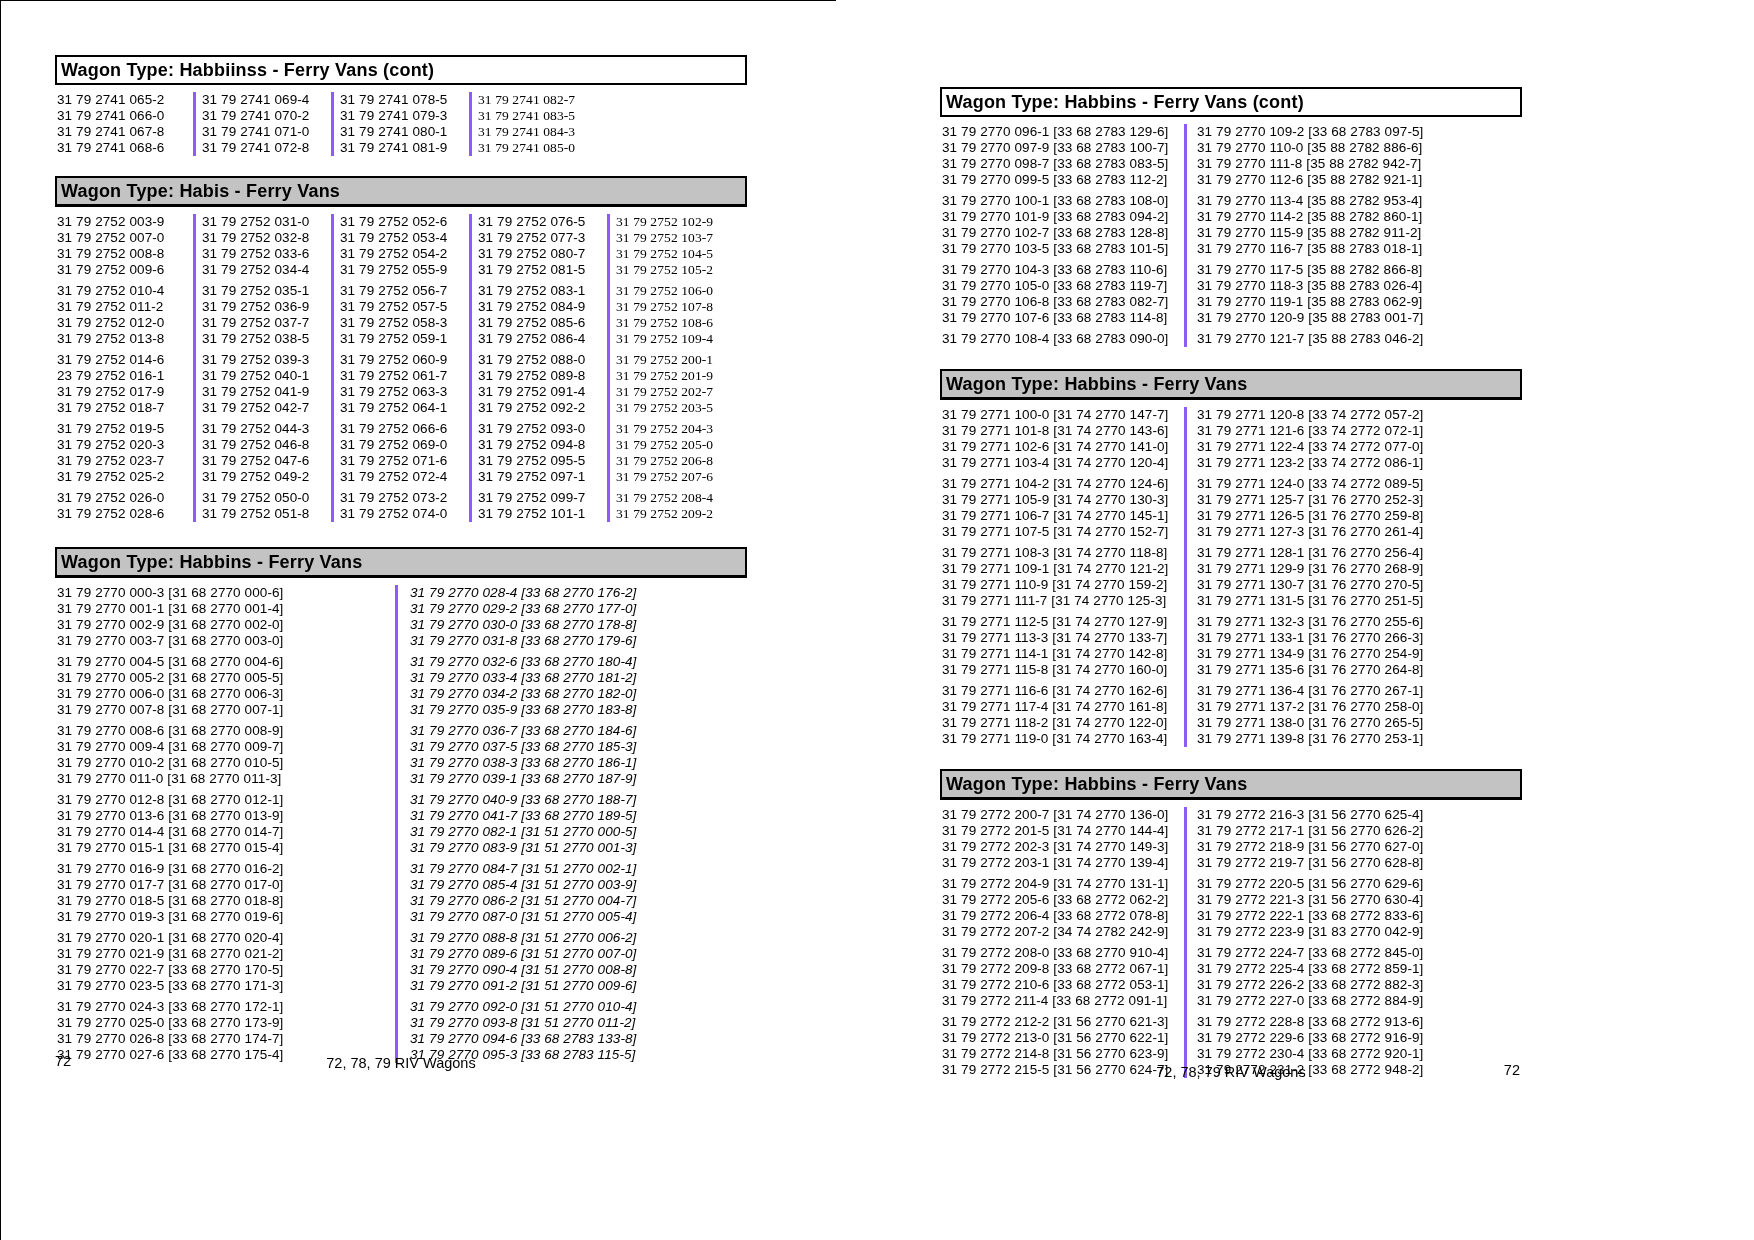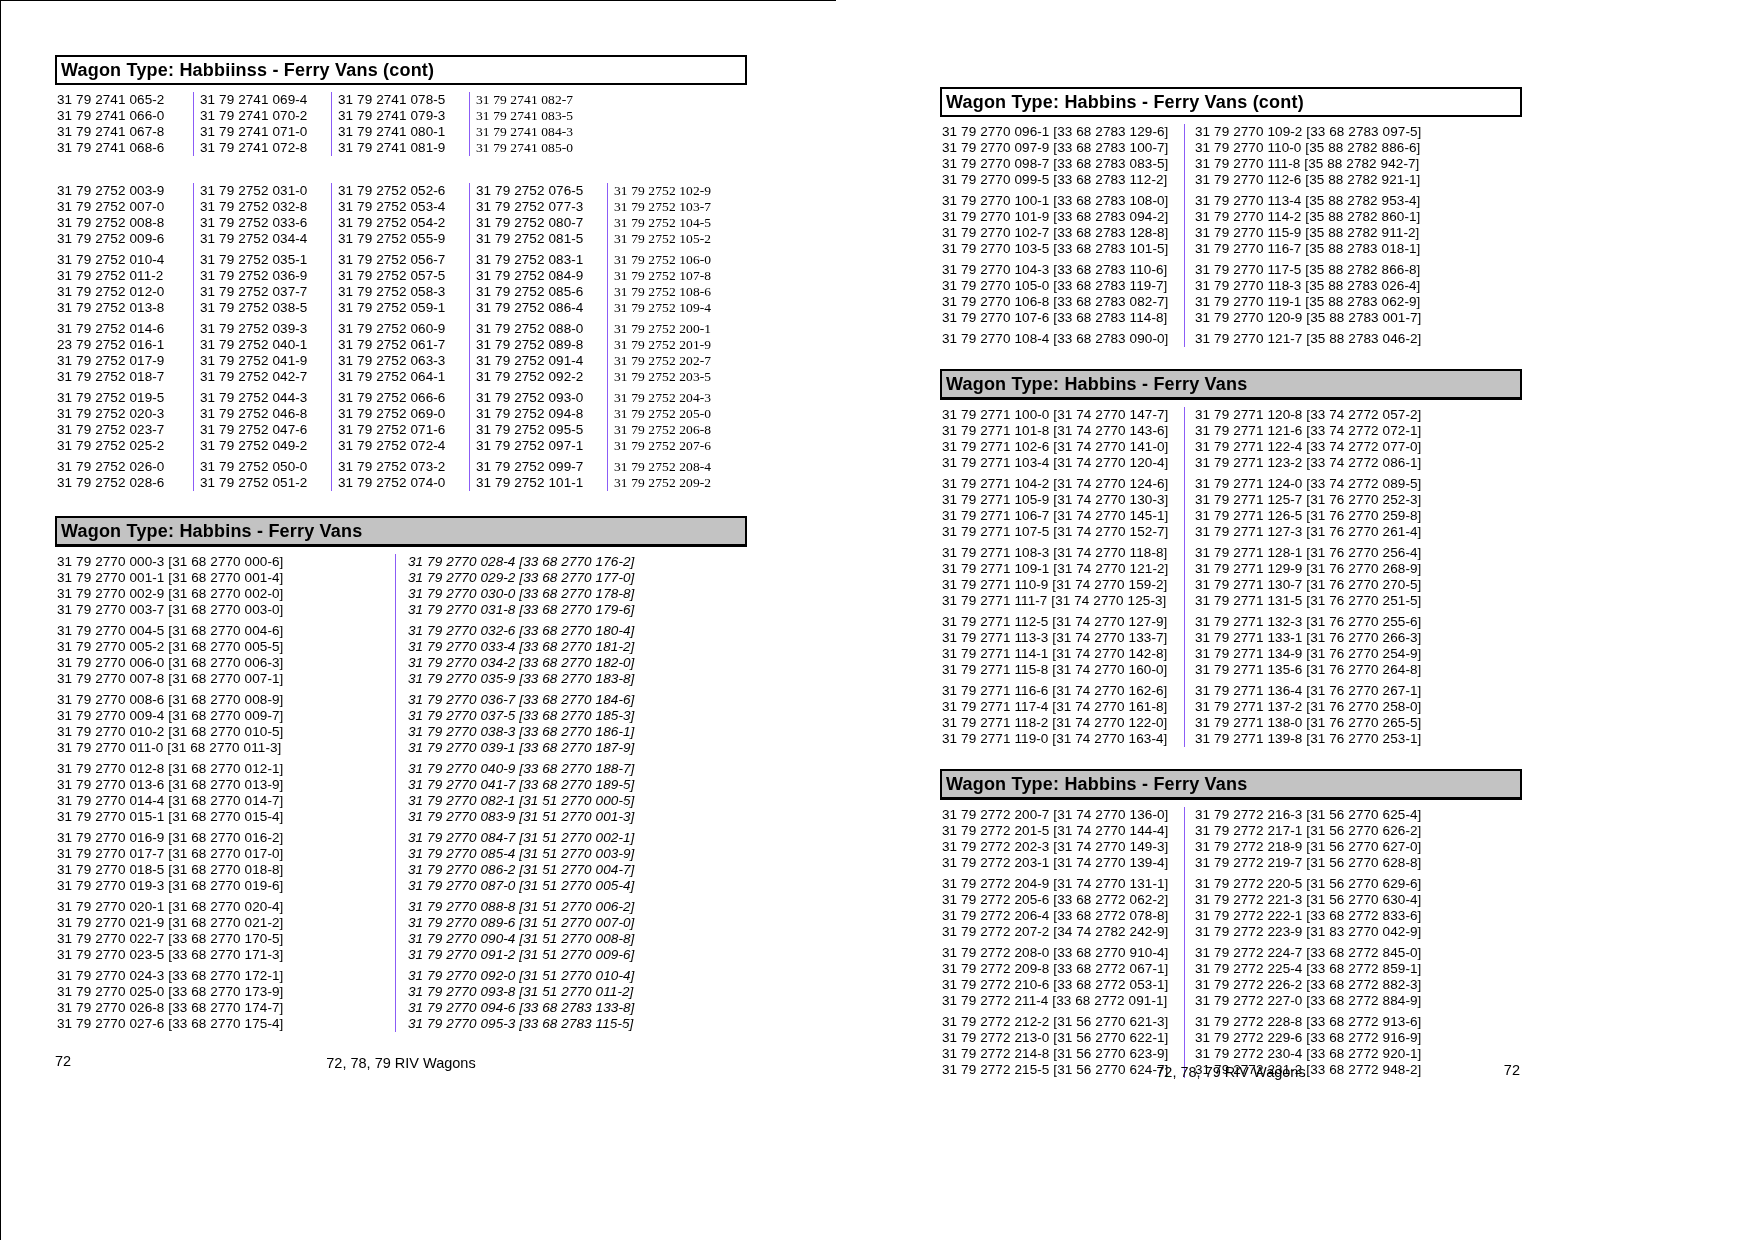--- a/index.html
+++ b/index.html
@@ -20,21 +20,21 @@
   #tables-right .table-block{margin-bottom:13px;}
 
   .table-header{
     border:2px solid #000;background:#fff;
     font-weight:bold;font-size:18px;line-height:22px;
     padding:2px 4px;letter-spacing:0.2px;
   }
   .table-header.gray{background:#c3c3c3;border-bottom-width:3px;}
 
   .table-body{display:flex;padding:7px 0 9px 0;}
-  .tcol{box-sizing:border-box;border-left:1px solid #8b5cf6;}
+  .tcol{box-sizing:border-box;border-left:3px solid #8b5cf6;}
   .tcol:first-child{border-left:none;}
   .cell{
     height:16px;line-height:16px;font-size:13.5px;white-space:nowrap;
     padding-left:6px;letter-spacing:0.1px;
   }
   .tcol:first-child .cell{padding-left:2px;}
   .cell.gstart{margin-top:5px;}
 
   .cols5 .tcol{width:138px;}
   .cols5 .tcol:last-child{flex:1;font-family:Liberation Serif, serif;}
@@ -82,20 +82,21 @@
           </div>
           <div class="tcol">
             <div class="cell">31 79 2741 082-7</div>
             <div class="cell">31 79 2741 083-5</div>
             <div class="cell">31 79 2741 084-3</div>
             <div class="cell">31 79 2741 085-0</div>
           </div>
         </div>
       </section>
       <section class="table-block">
+        <div class="table-header gray"><span>Wagon Type: Habis - Ferry Vans</span></div>
         <div class="table-body cols5">
           <div class="tcol">
             <div class="cell">31 79 2752 003-9</div>
             <div class="cell">31 79 2752 007-0</div>
             <div class="cell">31 79 2752 008-8</div>
             <div class="cell">31 79 2752 009-6</div>
             <div class="cell gstart">31 79 2752 010-4</div>
             <div class="cell">31 79 2752 011-2</div>
             <div class="cell">31 79 2752 012-0</div>
             <div class="cell">31 79 2752 013-8</div>
@@ -121,21 +122,21 @@
             <div class="cell">31 79 2752 038-5</div>
             <div class="cell gstart">31 79 2752 039-3</div>
             <div class="cell">31 79 2752 040-1</div>
             <div class="cell">31 79 2752 041-9</div>
             <div class="cell">31 79 2752 042-7</div>
             <div class="cell gstart">31 79 2752 044-3</div>
             <div class="cell">31 79 2752 046-8</div>
             <div class="cell">31 79 2752 047-6</div>
             <div class="cell">31 79 2752 049-2</div>
             <div class="cell gstart">31 79 2752 050-0</div>
-            <div class="cell">31 79 2752 051-2</div>
+            <div class="cell">31 79 2752 051-8</div>
           </div>
           <div class="tcol">
             <div class="cell">31 79 2752 052-6</div>
             <div class="cell">31 79 2752 053-4</div>
             <div class="cell">31 79 2752 054-2</div>
             <div class="cell">31 79 2752 055-9</div>
             <div class="cell gstart">31 79 2752 056-7</div>
             <div class="cell">31 79 2752 057-5</div>
             <div class="cell">31 79 2752 058-3</div>
             <div class="cell">31 79 2752 059-1</div>

